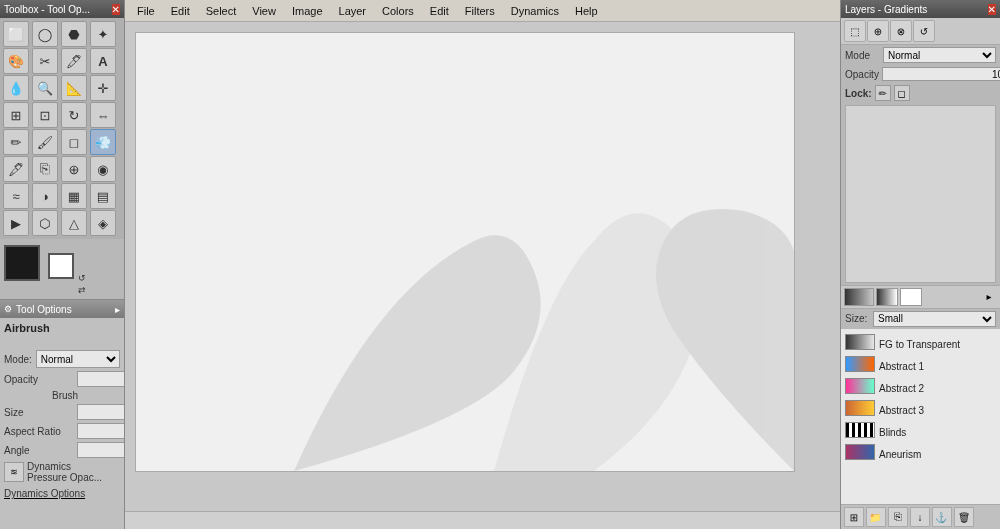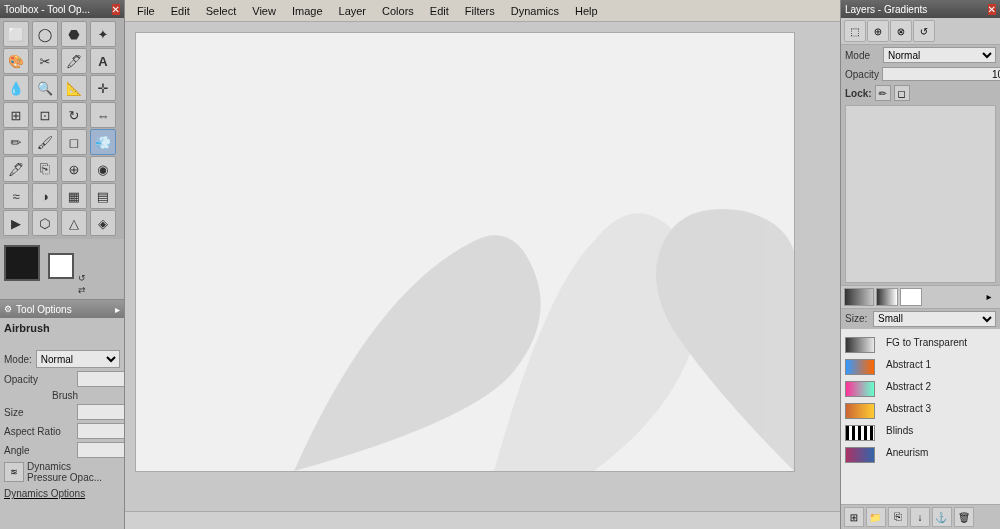--- a/index.html
+++ b/index.html
@@ -445,23 +445,23 @@
       border: 1px solid #999;
     }
 
     .gradient-list {
       flex: 1;
       overflow-y: auto;
       background: #e8e8e8;
     }
     .gradient-item {
       display: flex;
-      align-items: flex-start;
-      padding: 8px 4px;
-      gap: 11px;
+      align-items: flex-end;
+      padding: 1px 4px;
+      gap: 4px;
       cursor: pointer;
       height: 22px;
     }
     .gradient-preview {
       width: 30px;
       height: 16px;
       border: 1px solid #888;
       flex-shrink: 0;
     }
     .gradient-name {

